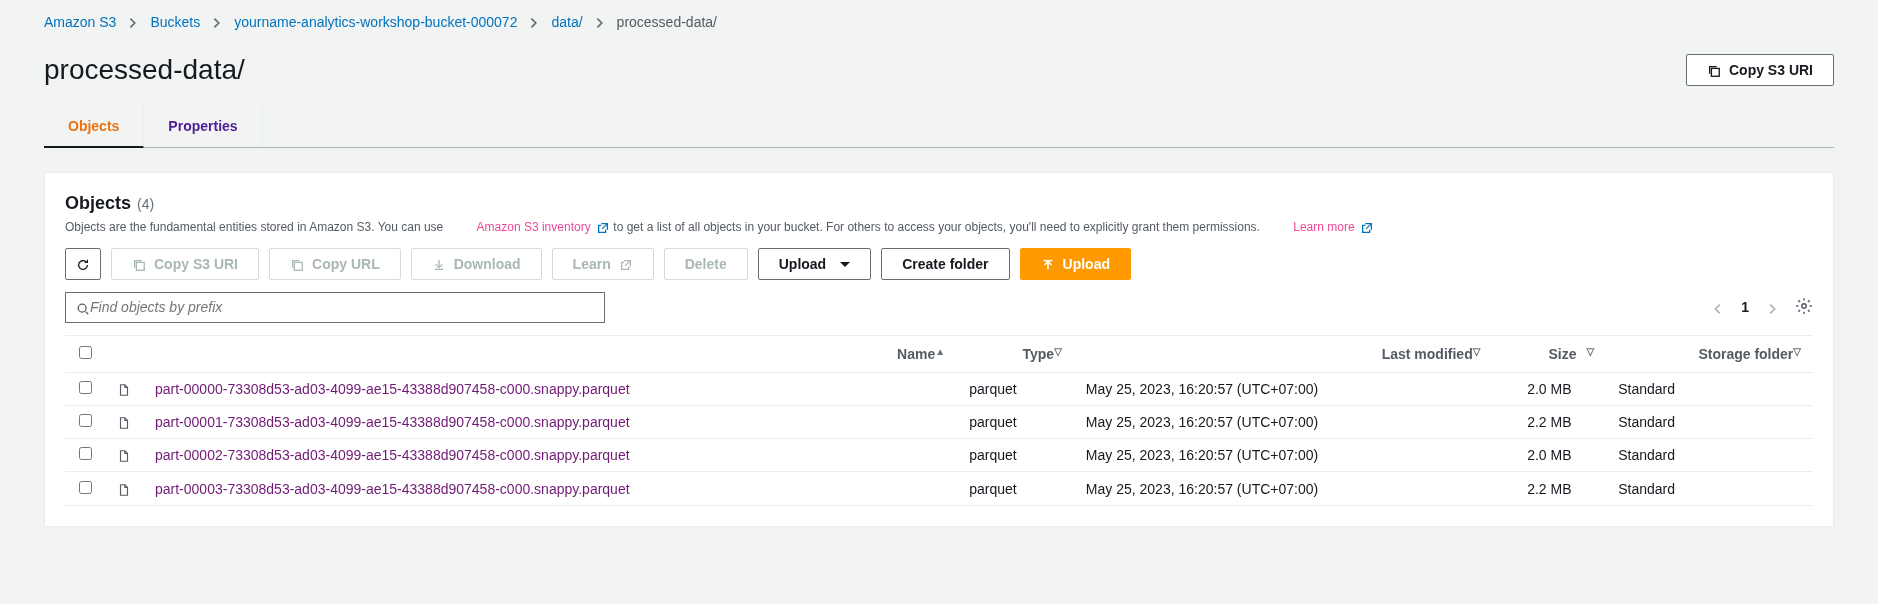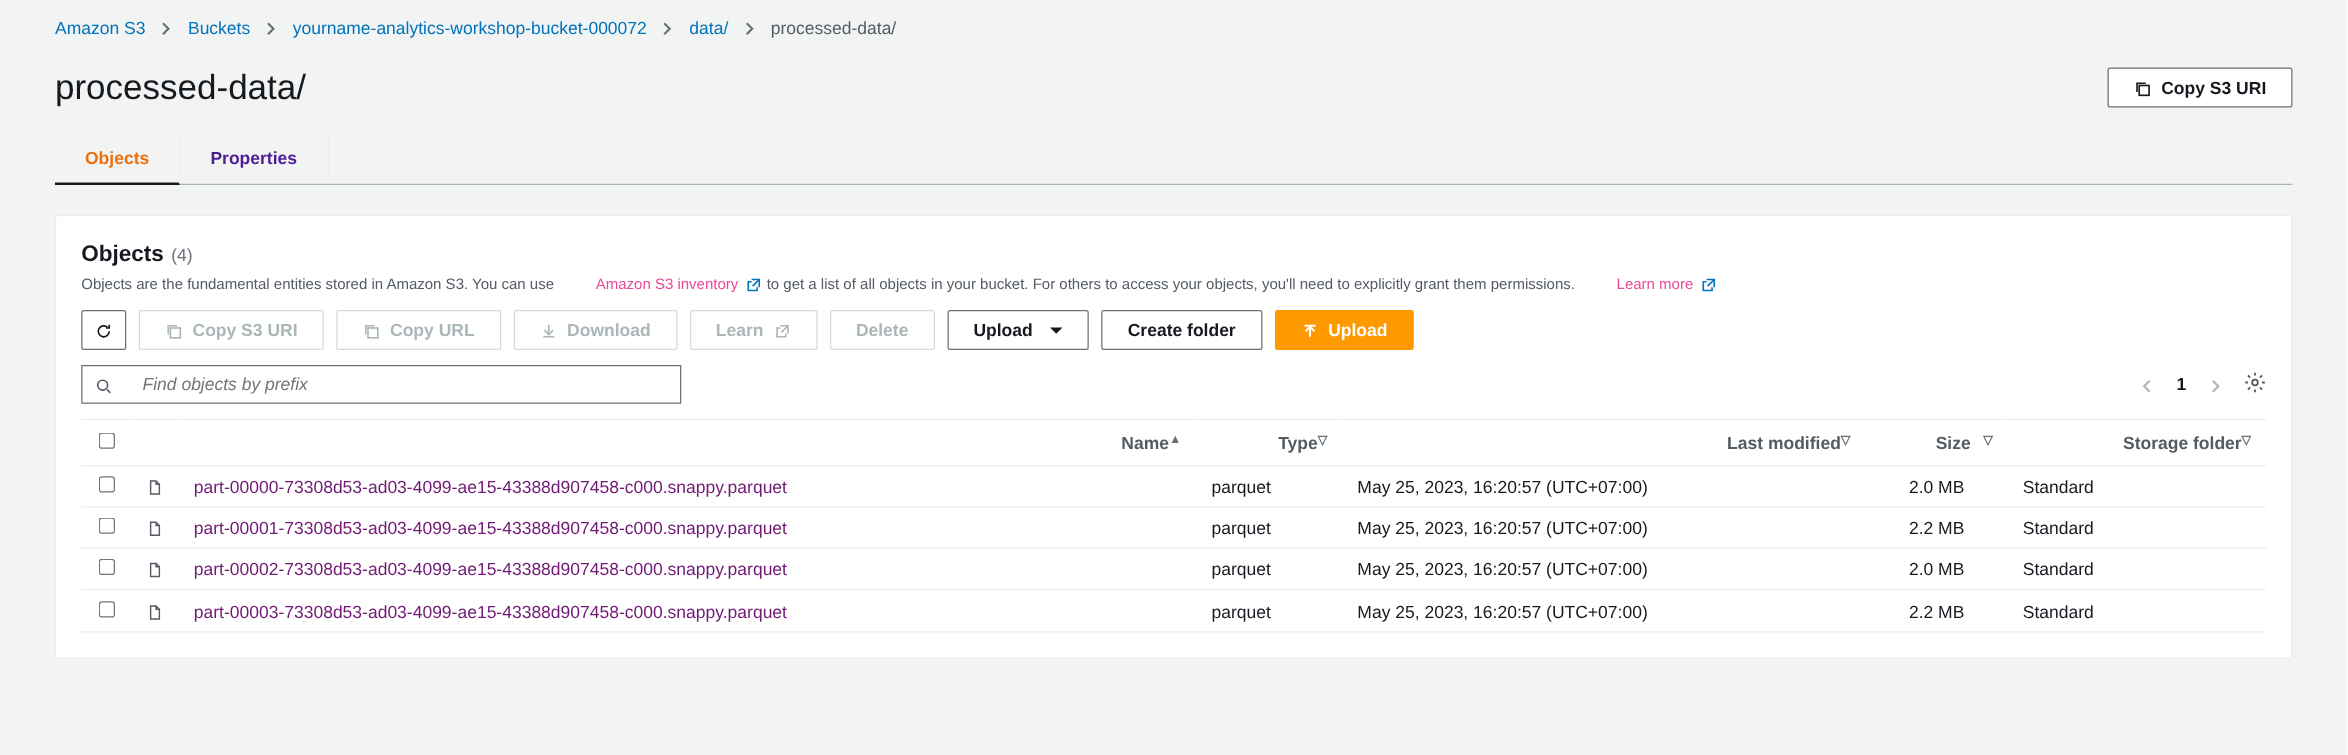--- a/index.html
+++ b/index.html
@@ -113,22 +113,22 @@
       margin-top: 12px;
       align-items: center;
       justify-content: space-between;
     }
     .search-box {
       display: flex;
       align-items: center;
       border: 1px solid #687078;
       border-radius: 0;
       padding: 6px 10px;
-      width: 480px;
-      gap: 24px;
+      width: 540px;
+      gap: 0;
     }
     .search-box input {
       border: none;
       outline: none;
       font-size: 14px;
       flex: 1;
       font-style: italic;
       color: #687078;
     }
     .paginate {

